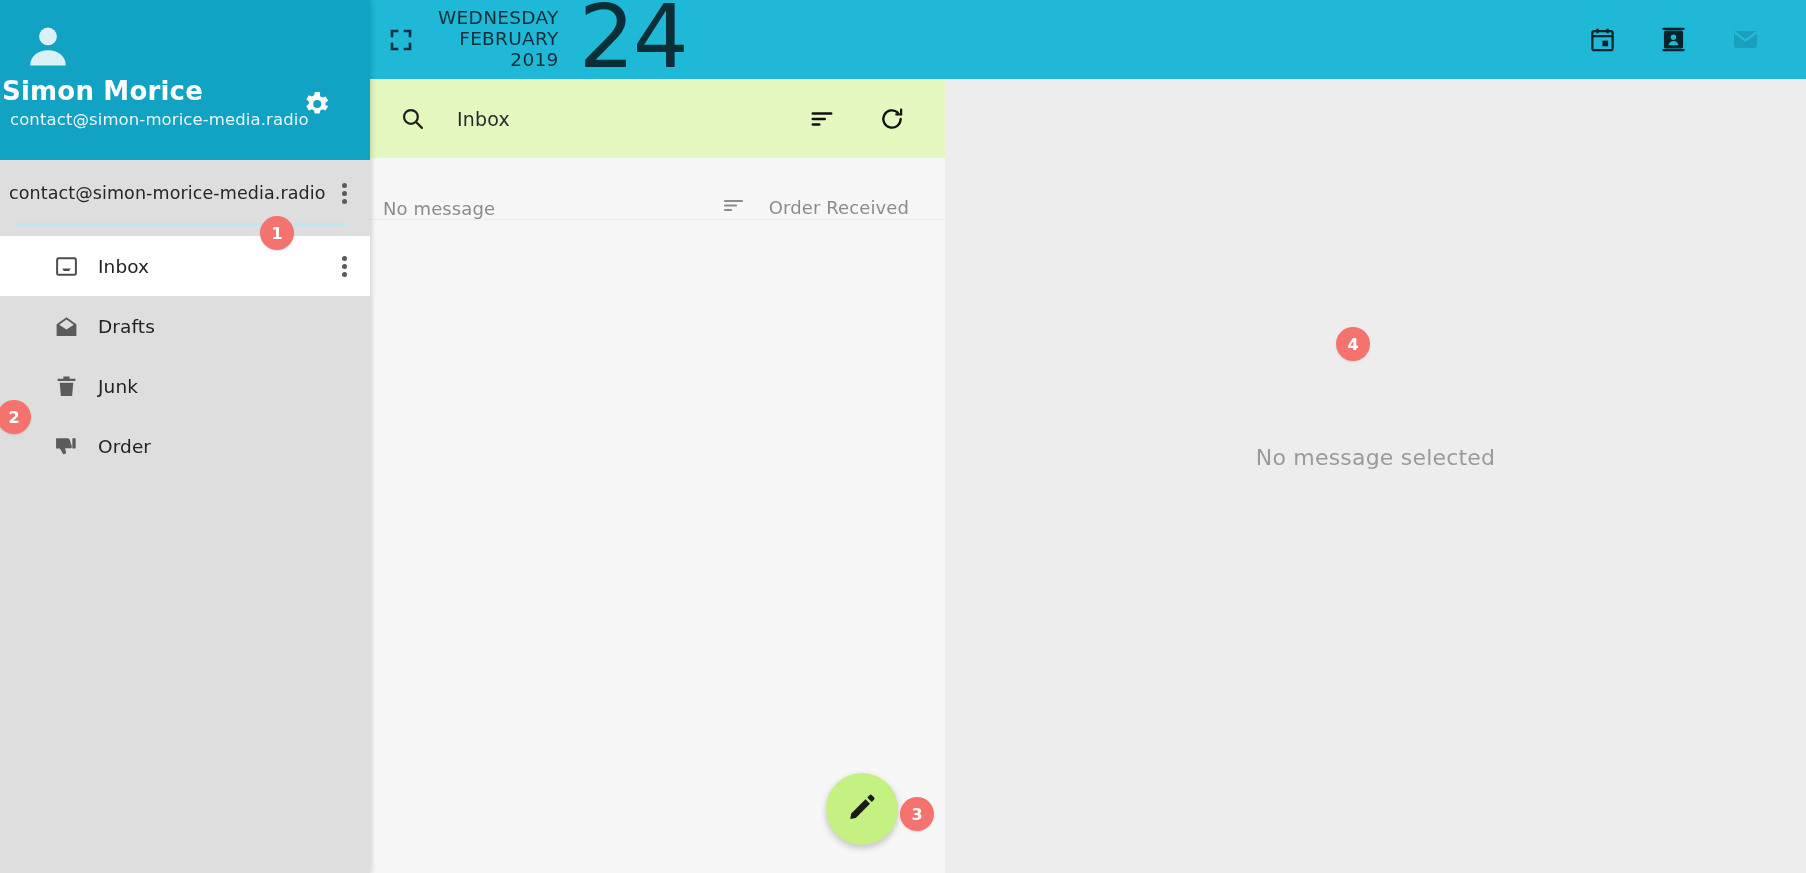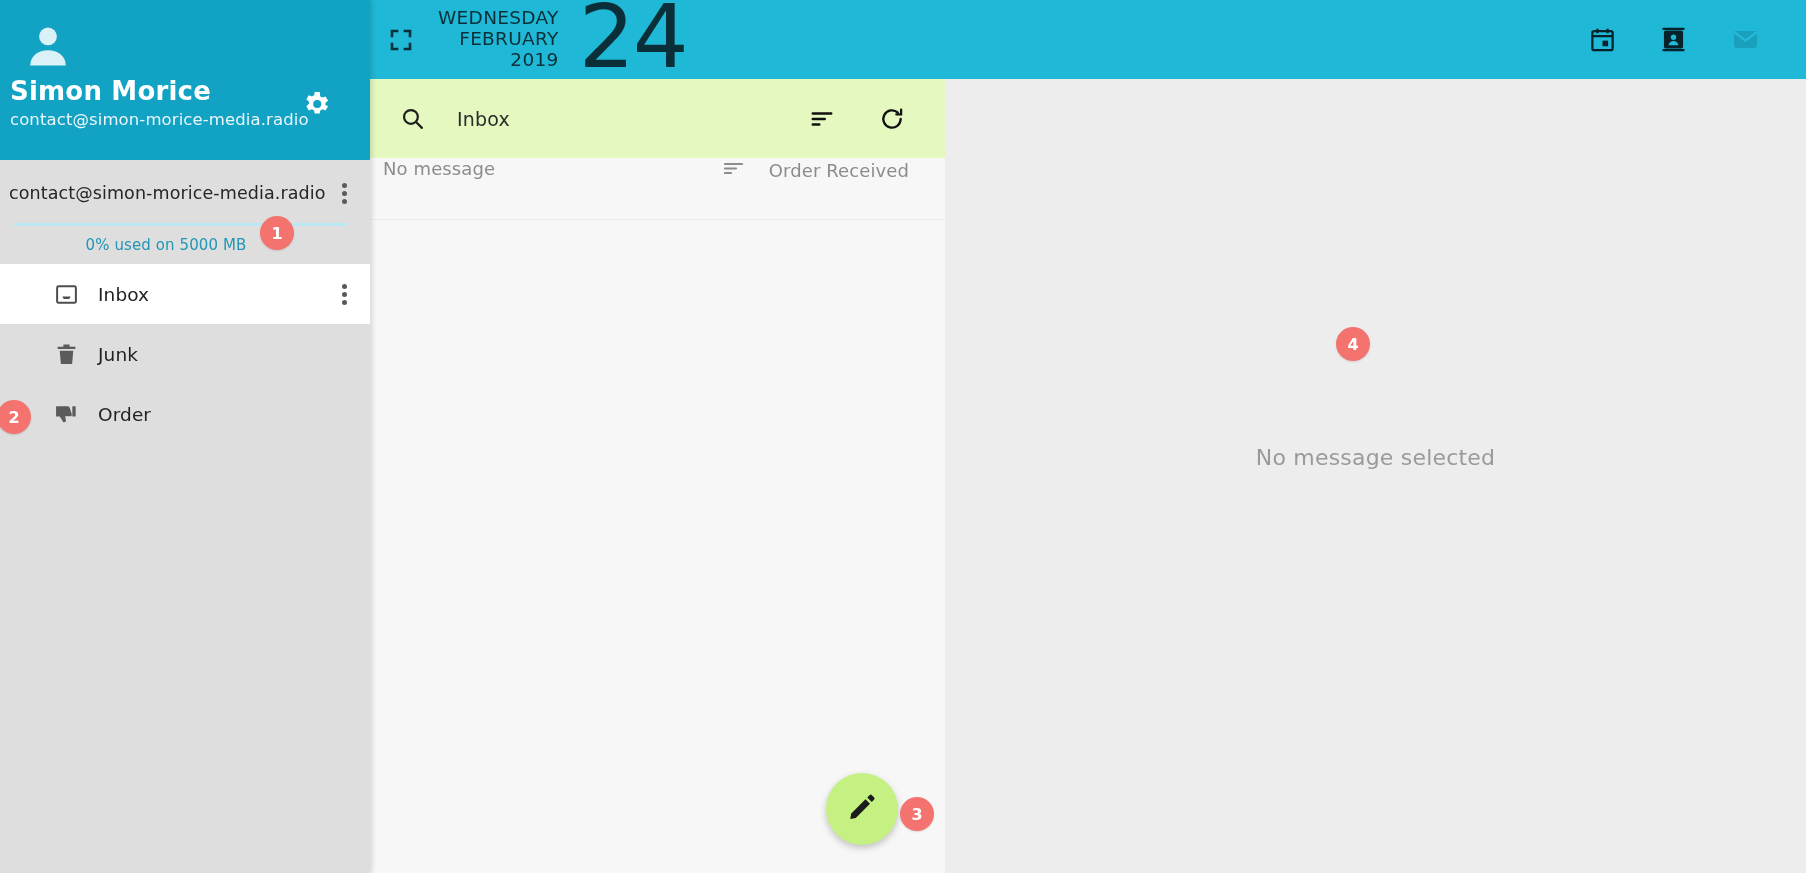--- a/index.html
+++ b/index.html
@@ -46,21 +46,21 @@
     box-shadow: 2px 0 5px rgba(0,0,0,.14);
   }
   .profile {
     height: 160px; background: #11a2c4; position: relative; padding: 14px 0 0 0;
   }
   .avatar {
     margin-left: 22px; margin-top: 6px; width: 52px; height: 52px;
     display: flex; align-items: flex-start;
   }
   .profile-name {
-    position: absolute; left: 10px; top: 76px;
+    position: absolute; left: 2px; top: 76px;
     font-size: 26px; font-weight: bold; color: #ffffff; letter-spacing: .2px;
   }
   .profile-mail {
     position: absolute; left: 10px; top: 110px;
     font-size: 16.5px; color: #eaf7fb; letter-spacing: .1px;
   }
   .gear-btn {
     position: absolute; right: 38px; top: 88px; cursor: pointer;
     width: 32px; height: 32px;
   }
@@ -95,21 +95,21 @@
   }
   .searchbar {
     height: 79px; margin-top: 79px; background: #e4f8c0;
     display: flex; align-items: center; padding: 0 0 0 30px;
   }
   .search-icon { cursor: pointer; display: flex; align-items: center; }
   .search-label { font-size: 19px; color: #2b2b2b; margin-left: 32px; letter-spacing: .2px; }
   .sb-actions { margin-left: auto; display: flex; align-items: center; gap: 44px; padding-right: 40px; }
   .sb-actions > div { cursor: pointer; display: flex; align-items: center; }
   .listhead {
-    height: 62px; background: #f7f7f7; display: flex; align-items: flex-start;
+    height: 62px; background: #f7f7f7; display: flex; align-items: flex-end;
     padding: 0 0 0 13px; border-bottom: 1px solid #ececec;
   }
   .nomsg { font-size: 18px; color: #8c8c8c; letter-spacing: .1px; }
   .orderby { margin-left: auto; display: flex; align-items: center; gap: 23px; padding-right: 36px; cursor: pointer; }
   .orderby span { font-size: 18px; color: #8c8c8c; letter-spacing: .1px; }
   .listbody { position: absolute; top: 220px; left: 0; right: 0; bottom: 0; background: #f7f7f7; }
   .fab {
     position: absolute; right: 47px; bottom: 28px; width: 72px; height: 72px;
     border-radius: 50%; background: #c5f182; display: flex; align-items: center; justify-content: center;
     cursor: pointer; box-shadow: 0 3px 7px rgba(0,0,0,.22);
@@ -207,40 +207,48 @@
         <div class="account-mail">contact@simon-morice-media.radio</div>
         <div class="kebab">
             <i></i>
             <i></i>
             <i></i>
           </div>
       </div>
       <div class="quota-bar">
         <div class="fill" style="width: 0%;"></div>
       </div>
-      <div class="quota-text">0% used on 5000 MB</div>
     </div>
 
     <div class="folders">
 
       <div class="folder active">
         <span class="f-icon">
           <svg width="25" height="25" viewBox="0 0 24 24" fill="none" stroke="#4c4c4c" stroke-width="1.9">
             <rect x="3" y="4" width="18" height="16" rx="1.4"></rect>
             <path d="M3 14h5l1.4 2.2h5.2L16 14h5" fill="#4c4c4c" stroke="none"></path>
           </svg>
         </span>
         <span class="f-label">Inbox</span>
         <div class="kebab">
             <i></i>
             <i></i>
             <i></i>
           </div>
       </div>
 
+      <div class="folder">
+        <span class="f-icon">
+          <svg width="25" height="25" viewBox="0 0 24 24" fill="#5b5b5b">
+            <path d="M12 3 2.5 9.8V21h19V9.8L12 3zm0 2.3 7 5-7 4.6-7-4.6 7-5z"></path>
+            <path d="M3.6 10.8 12 16.3l8.4-5.5V20H3.6z"></path>
+          </svg>
+        </span>
+        <span class="f-label">Drafts</span>
+      </div>
 
 
       <div class="folder">
         <span class="f-icon">
           <svg width="25" height="25" viewBox="0 0 24 24" fill="#5b5b5b">
             <path d="M9 2.5h6v2h5.5v2.3H3.5V4.5H9z"></path>
             <path d="M5.5 8.3h13L17.4 21H6.6z"></path>
           </svg>
         </span>
         <span class="f-label">Junk</span>

